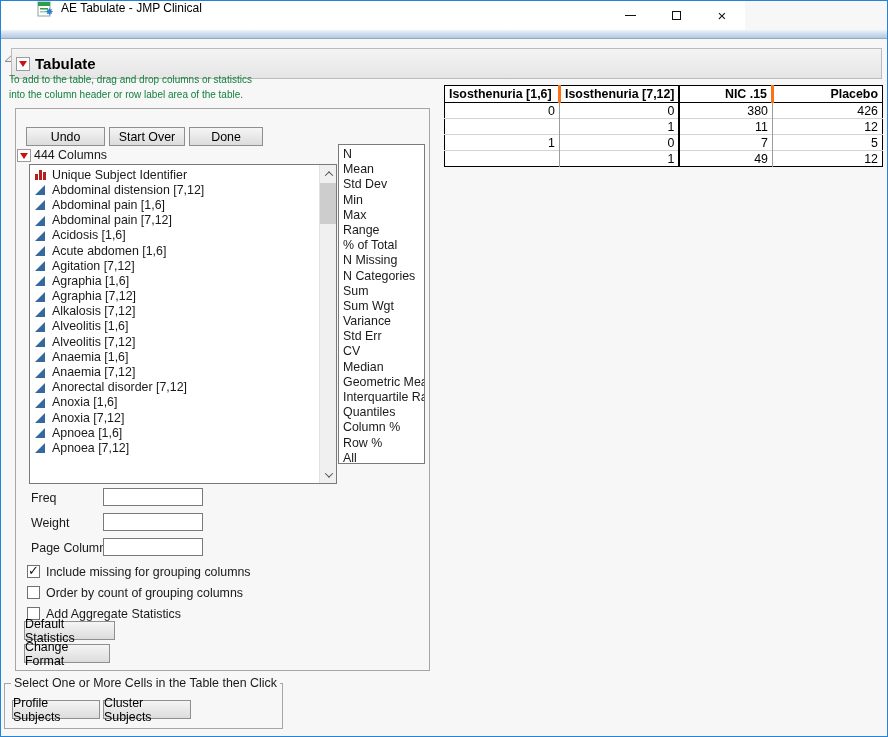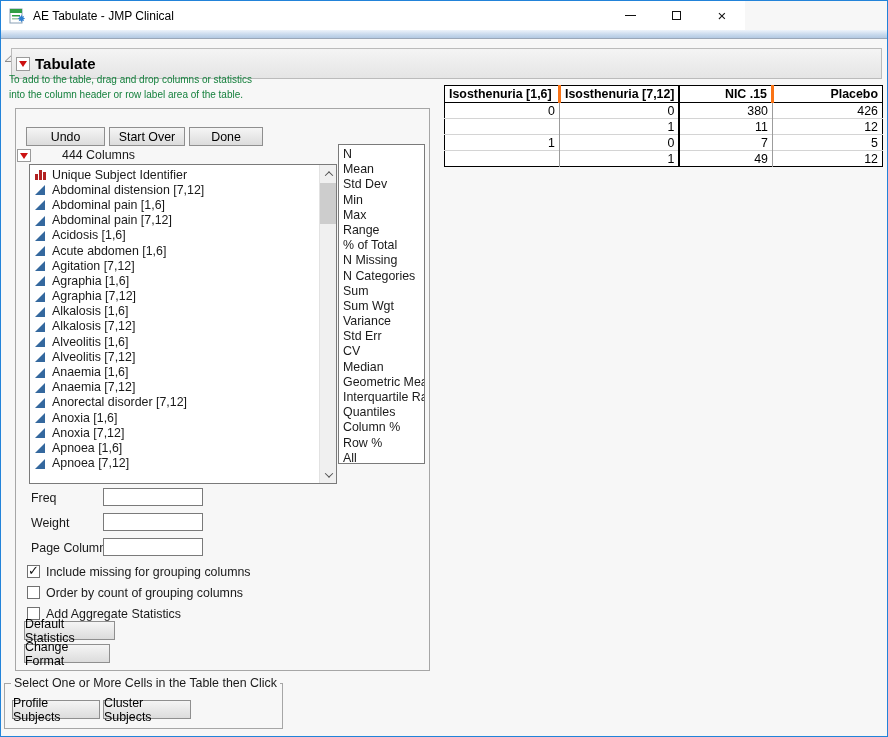--- a/index.html
+++ b/index.html
@@ -5,21 +5,21 @@
   html,body{margin:0;padding:0;background:#fff;}
   *{box-sizing:border-box;}
   .window{
     position:relative;width:888px;height:737px;
     border:1px solid #2283d9;background:#f7f7f7;
     font-family:"Liberation Sans","DejaVu Sans",sans-serif;
     font-size:12px;color:#1a1a1a;overflow:hidden;
   }
   .abs{position:absolute;}
   
-  .titlebar{left:0;top:0;width:744px;height:29px;background:#ffffff;display:flex;align-items:center;}
+  .titlebar{left:0;top:0;width:744px;height:29px;background:#ffffff;display:flex;padding-left:28px;}
   .app-icon{width:17px;height:16px;margin-left:8px;}
   .title-text{margin-left:7px;font-size:12px;color:#000;}
   .win-controls{position:absolute;right:0;top:0;height:29px;display:flex;}
   .win-btn{width:46px;height:29px;display:flex;align-items:center;justify-content:center;}
   .glyph-min{width:11px;height:1px;background:#111;}
   .glyph-max{width:9px;height:9px;border:1px solid #111;}
   .glyph-close{font-size:15px;line-height:1;color:#111;}
   .band{left:0;top:29px;width:886px;height:9px;
     background:linear-gradient(#eef3fa 0%,#c9daed 55%,#b3c9e2 100%);
     border-bottom:1px solid #9aa7b8;}
@@ -32,21 +32,21 @@
     display:flex;align-items:center;justify-content:center;margin-left:4px;}
   .redtri{width:0;height:0;border-left:4px solid transparent;border-right:4px solid transparent;
     border-top:6px solid #cc1111;}
   .outline-title{font-weight:bold;font-size:15px;margin-left:5px;color:#000;}
   .instr{left:8px;top:71px;line-height:15px;font-size:10px;color:#15803d;}
   
   .panel{left:14px;top:107px;width:415px;height:563px;border:1px solid #a6a6a6;}
   .btn{background:linear-gradient(#f5f5f5,#dcdcdc);border:1px solid #8f8f8f;
     display:flex;align-items:center;justify-content:center;font-size:12.4px;color:#000;
     cursor:default;}
-  .cols-header{display:flex;align-items:flex-end;gap:28px;}
+  .cols-header{display:flex;align-items:flex-end;}
   .cols-header .lbl{margin-left:3px;font-size:12.4px;}
   .listbox{background:#ffffff;border:1px solid #7a7a7a;overflow:hidden;}
   .col-list{padding:2px 0 0 3px;}
   .col-item{display:flex;align-items:center;height:15.2px;white-space:nowrap;font-size:12.4px;}
   .col-icon{width:12px;height:11px;margin:0 5px 0 2px;display:flex;align-items:flex-end;flex:none;}
   .col-icon.continuous span{width:0;height:0;border-bottom:10px solid #34689e;border-left:10px solid transparent;}
   .col-icon.nominal{gap:1px;}
   .col-icon.nominal i{display:block;width:3px;background:#b22222;}
   .col-icon.nominal i:nth-child(1){height:6px;}
   .col-icon.nominal i:nth-child(2){height:10px;}
@@ -234,29 +234,20 @@
         <div class="col-item">
           <span class="col-icon continuous">
             <i></i>
             <i></i>
             <i></i>
             <span></span>
           </span>
           <span>Agraphia [7,12]</span>
         </div>
 
-        <div class="col-item">
-          <span class="col-icon continuous">
-            <i></i>
-            <i></i>
-            <i></i>
-            <span></span>
-          </span>
-          <span>Alkalosis [1,6]</span>
-        </div>
 
         <div class="col-item">
           <span class="col-icon continuous">
             <i></i>
             <i></i>
             <i></i>
             <span></span>
           </span>
           <span>Alkalosis [7,12]</span>
         </div>

